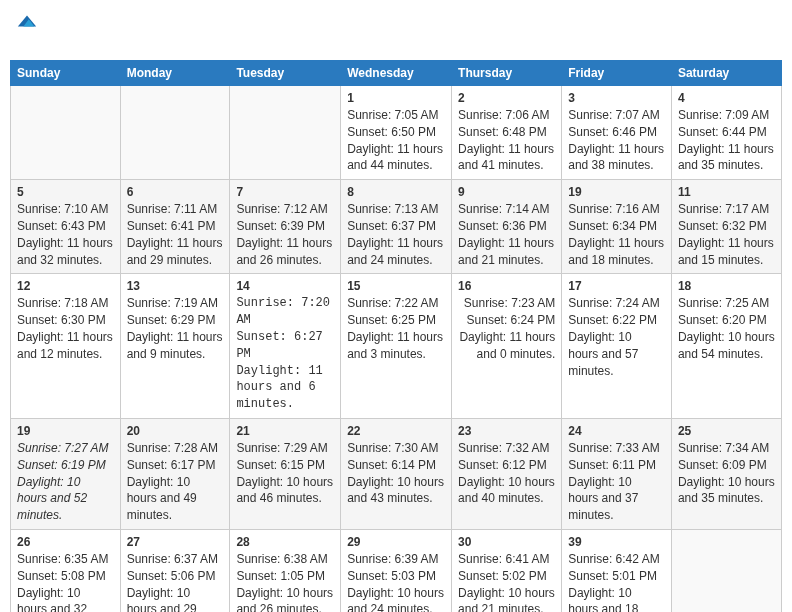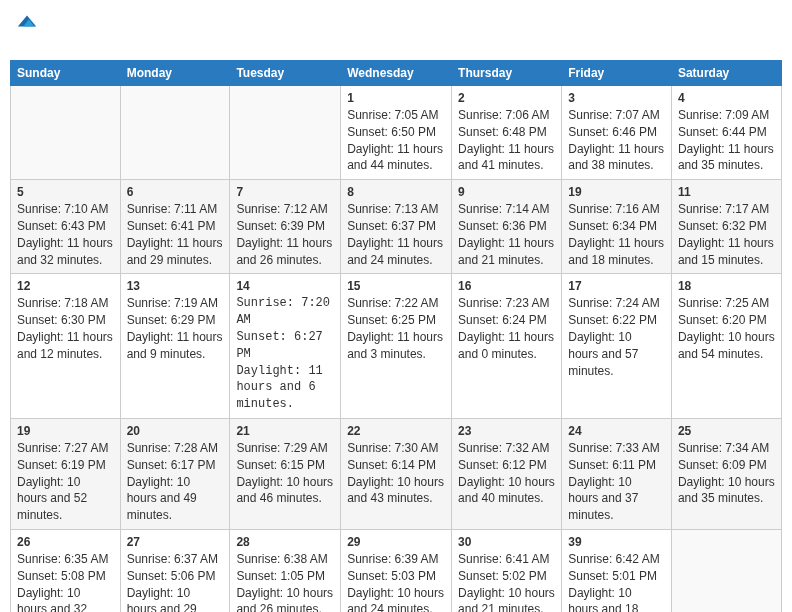--- a/index.html
+++ b/index.html
@@ -225,41 +225,41 @@
 Daylight: 11 hours and 6 minutes.</div>
         </td>
         <td>
           <span class="day-number">15</span>
           <div class="day-info" style="white-space: pre-line;">Sunrise: 7:22 AM
 Sunset: 6:25 PM
 Daylight: 11 hours and 3 minutes.</div>
         </td>
         <td>
           <span class="day-number">16</span>
-          <div class="day-info" style="white-space: pre-line;">Sunrise: 7:23 AM
+          <div class="day-info" style="white-space: pre-line; text-align: right;">Sunrise: 7:23 AM
 Sunset: 6:24 PM
 Daylight: 11 hours and 0 minutes.</div>
         </td>
         <td>
           <span class="day-number">17</span>
           <div class="day-info" style="white-space: pre-line;">Sunrise: 7:24 AM
 Sunset: 6:22 PM
 Daylight: 10 hours and 57 minutes.</div>
         </td>
         <td>
           <span class="day-number">18</span>
           <div class="day-info" style="white-space: pre-line;">Sunrise: 7:25 AM
 Sunset: 6:20 PM
 Daylight: 10 hours and 54 minutes.</div>
         </td>
       </tr>
       <tr>
         <td>
           <span class="day-number">19</span>
-          <div class="day-info" style="white-space: pre-line;">Sunrise: 7:27 AM
+          <div class="day-info" style="white-space: pre-line; font-style: italic;">Sunrise: 7:27 AM
 Sunset: 6:19 PM
 Daylight: 10 hours and 52 minutes.</div>
         </td>
         <td>
           <span class="day-number">20</span>
           <div class="day-info" style="white-space: pre-line;">Sunrise: 7:28 AM
 Sunset: 6:17 PM
 Daylight: 10 hours and 49 minutes.</div>
         </td>
         <td>

